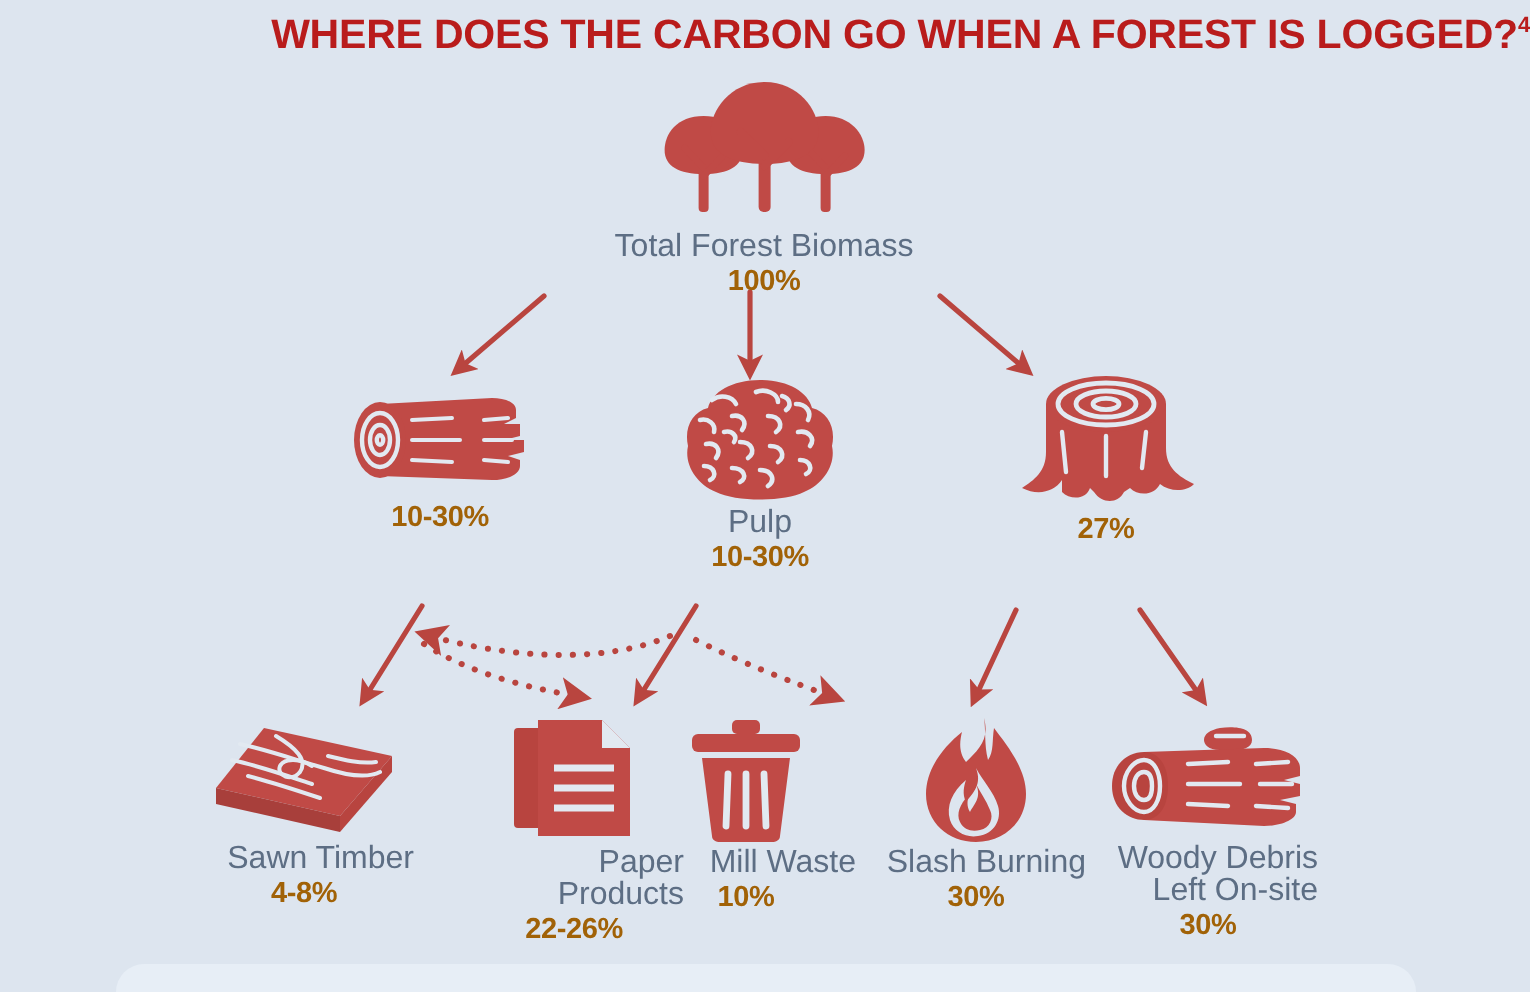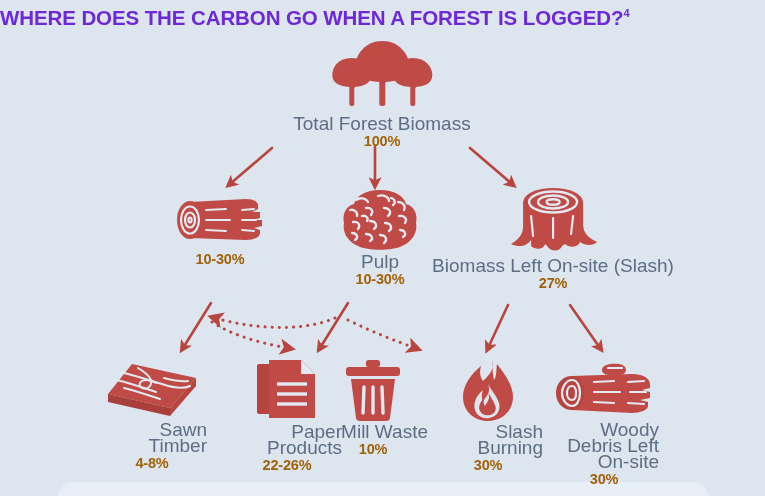--- a/index.html
+++ b/index.html
@@ -33,25 +33,25 @@
     height: 40px;
     background: #e7eef6;
     border-radius: 14px 14px 0 0;
   }
 
   .title {
     position: absolute;
     top: 6px;
     left: 0;
     width: 765px;
-    text-align: left;
+    text-align: right;
     font-size: 20.5px;
     font-weight: bold;
     letter-spacing: -0.1px;
-    color: #6d28d9;
+    color: #b91c1c;
     font-family: "Liberation Sans", sans-serif;
     white-space: nowrap;
   }
   .title .sup {
     font-size: 11px;
     vertical-align: super;
   }
 
   
   .node {
@@ -59,21 +59,21 @@
     text-align: center;
     transform: translateX(-50%);
   }
   .node .icon {
     display: block;
     margin: 0 auto;
   }
   .node .label {
     display: block;
     color: #5d6e84;
-    font-size: 19px;
+    font-size: 16px;
     line-height: 16px;
     white-space: nowrap;
     margin-top: 2px;
   }
   .node .label.wrap {
     white-space: normal;
     width: 110px;
     margin-left: auto;
     margin-right: auto;
     text-align: right;
@@ -236,21 +236,20 @@
         <ellipse cx="46" cy="26" rx="24" ry="10.5"></ellipse>
         <ellipse cx="46" cy="26" rx="15" ry="6.5"></ellipse>
         <ellipse cx="46" cy="26" rx="6.5" ry="2.8"></ellipse>
       </g>
       <g stroke="#e2e9f1" stroke-width="2.2" stroke-linecap="round" fill="none">
         <path d="M24 40 L26 60"></path>
         <path d="M46 42 L46 62"></path>
         <path d="M66 40 L64 58"></path>
       </g>
     </svg>
-    <span class="label">Biomass Left On-site (Slash)</span>
     <span class="value">27%</span>
   </div>
 
   <div class="node" id="node-sawn">
     <svg class="icon" width="96" height="62" viewBox="0 0 96 62">
       <path d="M28 6 L92 20 L66 50 L4 36 Z" fill="#c04a46"></path>
       <path d="M4 36 L4 44 L66 58 L66 50 Z" fill="#a83f3b"></path>
       <path d="M66 50 L66 58 L92 28 L92 20 Z" fill="#b8443f"></path>
       <g stroke="#e2e9f1" stroke-width="2" stroke-linecap="round" fill="none">
         <path d="M16 14 C30 17 44 22 58 26 C70 30 80 31 86 28"></path>

